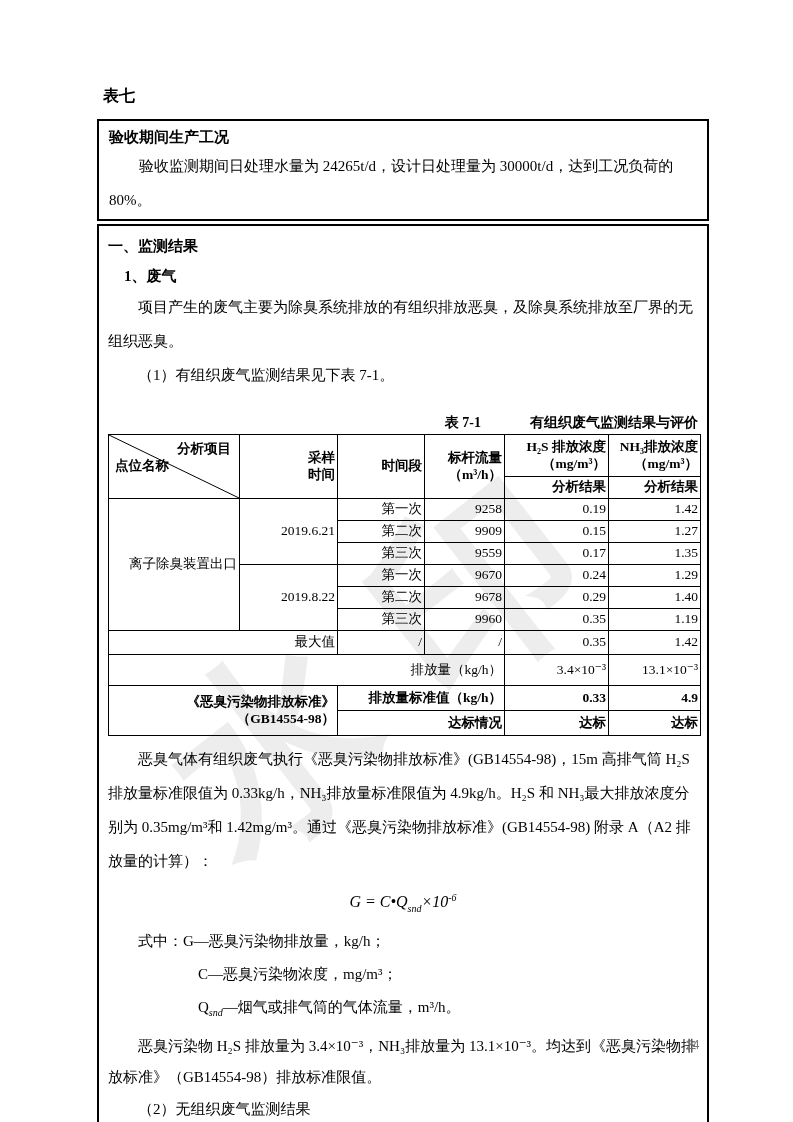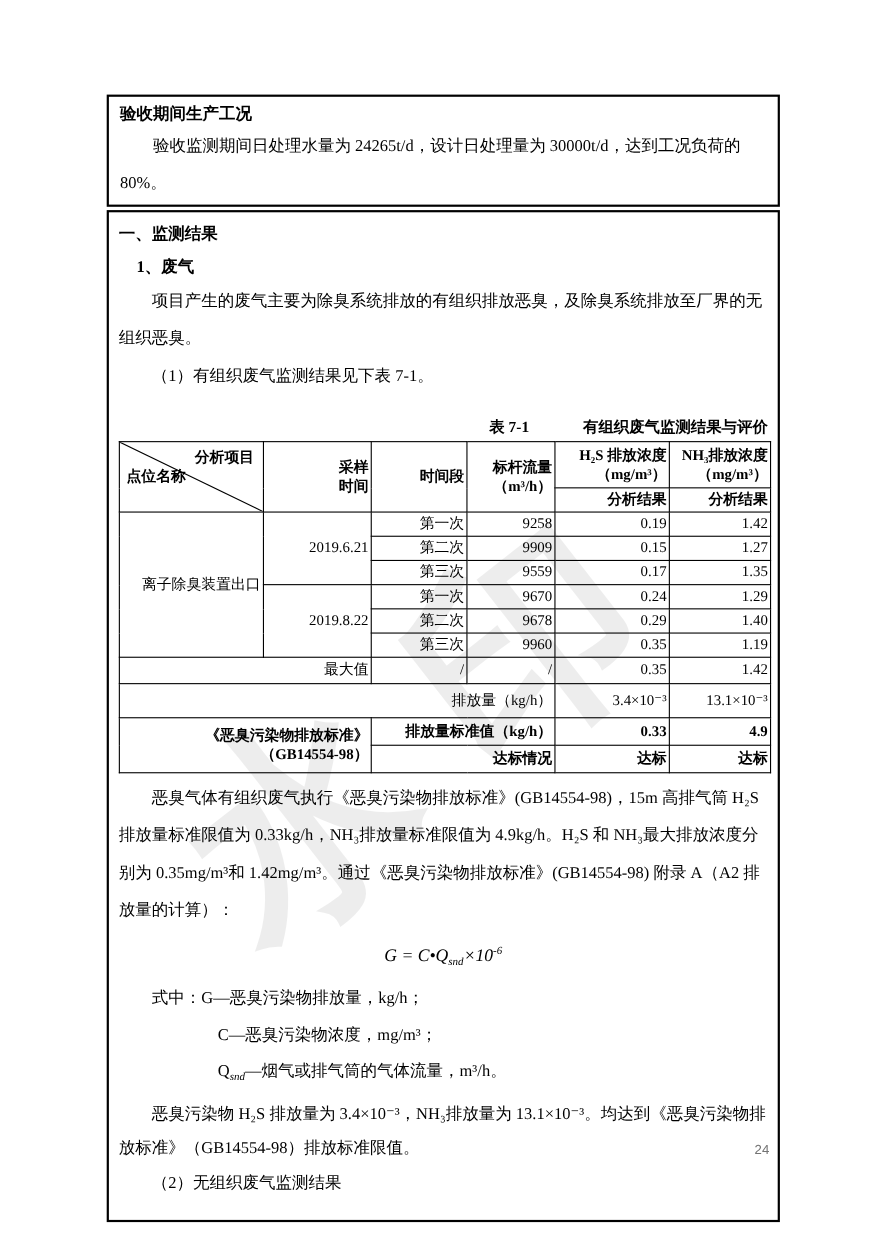--- a/index.html
+++ b/index.html
@@ -172,20 +172,21 @@
 </style>
 </head>
 <body>
 
 <div class="page">
 
   <div class="watermark">水印</div>
 
   <div class="doc">
 
+    <h1 class="doc-heading">表七</h1>
 
     <div class="box1">
       <div class="box1-title">验收期间生产工况</div>
       <p>验收监测期间日处理水量为 24265t/d，设计日处理量为 30000t/d，达到工况负荷的80%。</p>
     </div>
 
     <div class="box2">
       <h2 class="h-sec">一、监测结果</h2>
       <h3 class="h-sub">1、废气</h3>
       <p class="body-p">项目产生的废气主要为除臭系统排放的有组织排放恶臭，及除臭系统排放至厂界的无组织恶臭。</p>

